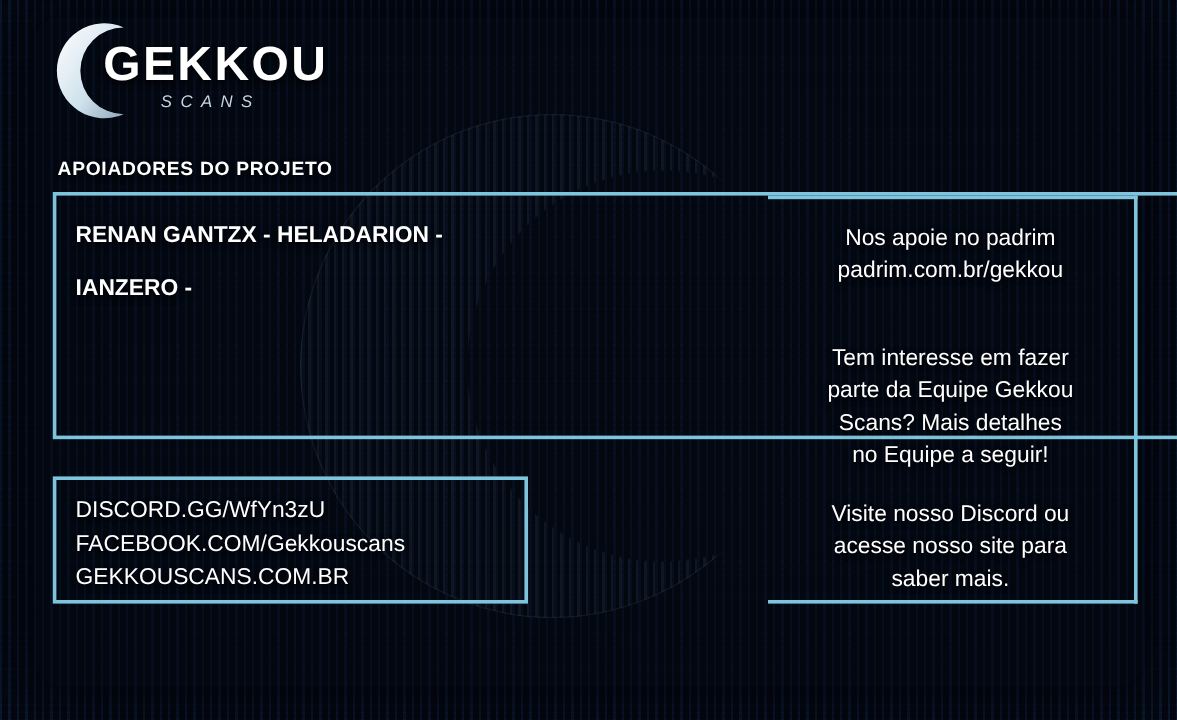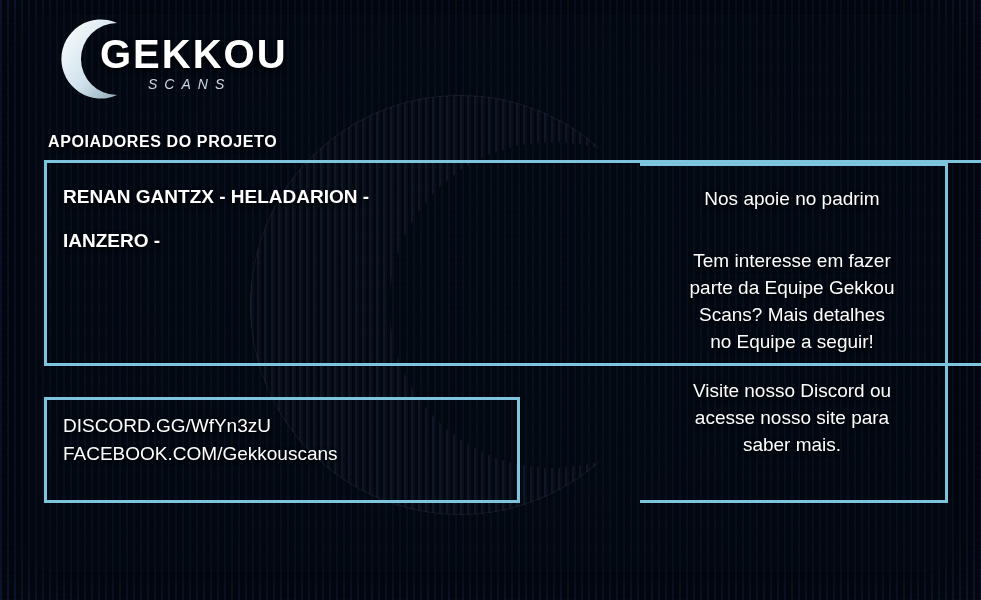--- a/index.html
+++ b/index.html
@@ -63,21 +63,21 @@
     right: 28px;
     bottom: 28px;
     background: rgba(3,7,14,0.62);
     border-radius: 22px;
     box-shadow: 0 0 60px 20px rgba(2,5,12,0.85);
   }
 
   
   .logo {
     position: absolute;
-    left: 44px;
+    left: 30px;
     top: 10px;
     width: 220px;
     height: 100px;
   }
   .logo-moon {
     position: absolute;
     left: 6px;
     top: 6px;
     width: 86px;
     height: 86px;
@@ -130,21 +130,21 @@
     font-size: 19px;
     font-weight: bold;
     line-height: 44px;
     color: #ffffff;
     text-shadow: 0 2px 5px rgba(0,0,0,0.9);
   }
   .links-box {
     position: absolute;
     left: 44px;
     top: 397px;
-    width: 476px;
+    width: 396px;
     height: 106px;
     border: 3px solid #7fc4dd;
     box-sizing: border-box;
     text-decoration: underline;
   }
   .links-list {
     position: absolute;
     left: 16px;
     top: 12px;
     font-size: 19px;
@@ -173,21 +173,21 @@
     text-align: center;
     color: #ffffff;
     text-shadow: 0 2px 5px rgba(0,0,0,0.9);
   }
   .right-col p {
     margin: 0 0 22px 0;
     font-size: 19px;
     font-weight: normal;
     line-height: 27px;
   }
-  .right-col p.spaced { margin-top: 35px; }
+  .right-col p.spaced { margin-top: 46px; }
   .right-col p.last { }
 </style>
 </head>
 <body>
 
 <div class="page">
 
   <div class="moon-watermark"></div>
   <div class="inner-frame"></div>
 
@@ -211,27 +211,29 @@
     <div class="supporters-list">
       <div>RENAN GANTZX - HELADARION -</div>
       <div>IANZERO -</div>
     </div>
   </div>
 
   <div class="links-box">
     <div class="links-list">
       <div>DISCORD.GG/WfYn3zU</div>
       <div>FACEBOOK.COM/Gekkouscans</div>
+      <div>GEKKOUSCANS.COM.BR</div>
     </div>
   </div>
 
   <div class="right-box"></div>
   <div class="right-col">
     <p>
       <span>Nos apoie no padrim</span><br>
+      <span>padrim.com.br/gekkou</span>
     </p>
     <p class="spaced">
       <span>Tem interesse em fazer</span><br>
       <span>parte da Equipe Gekkou</span><br>
       <span>Scans? Mais detalhes</span><br>
       <span>no Equipe a seguir!</span>
     </p>
     <p class="last">
       <span>Visite nosso Discord ou</span><br>
       <span>acesse nosso site para</span><br>

